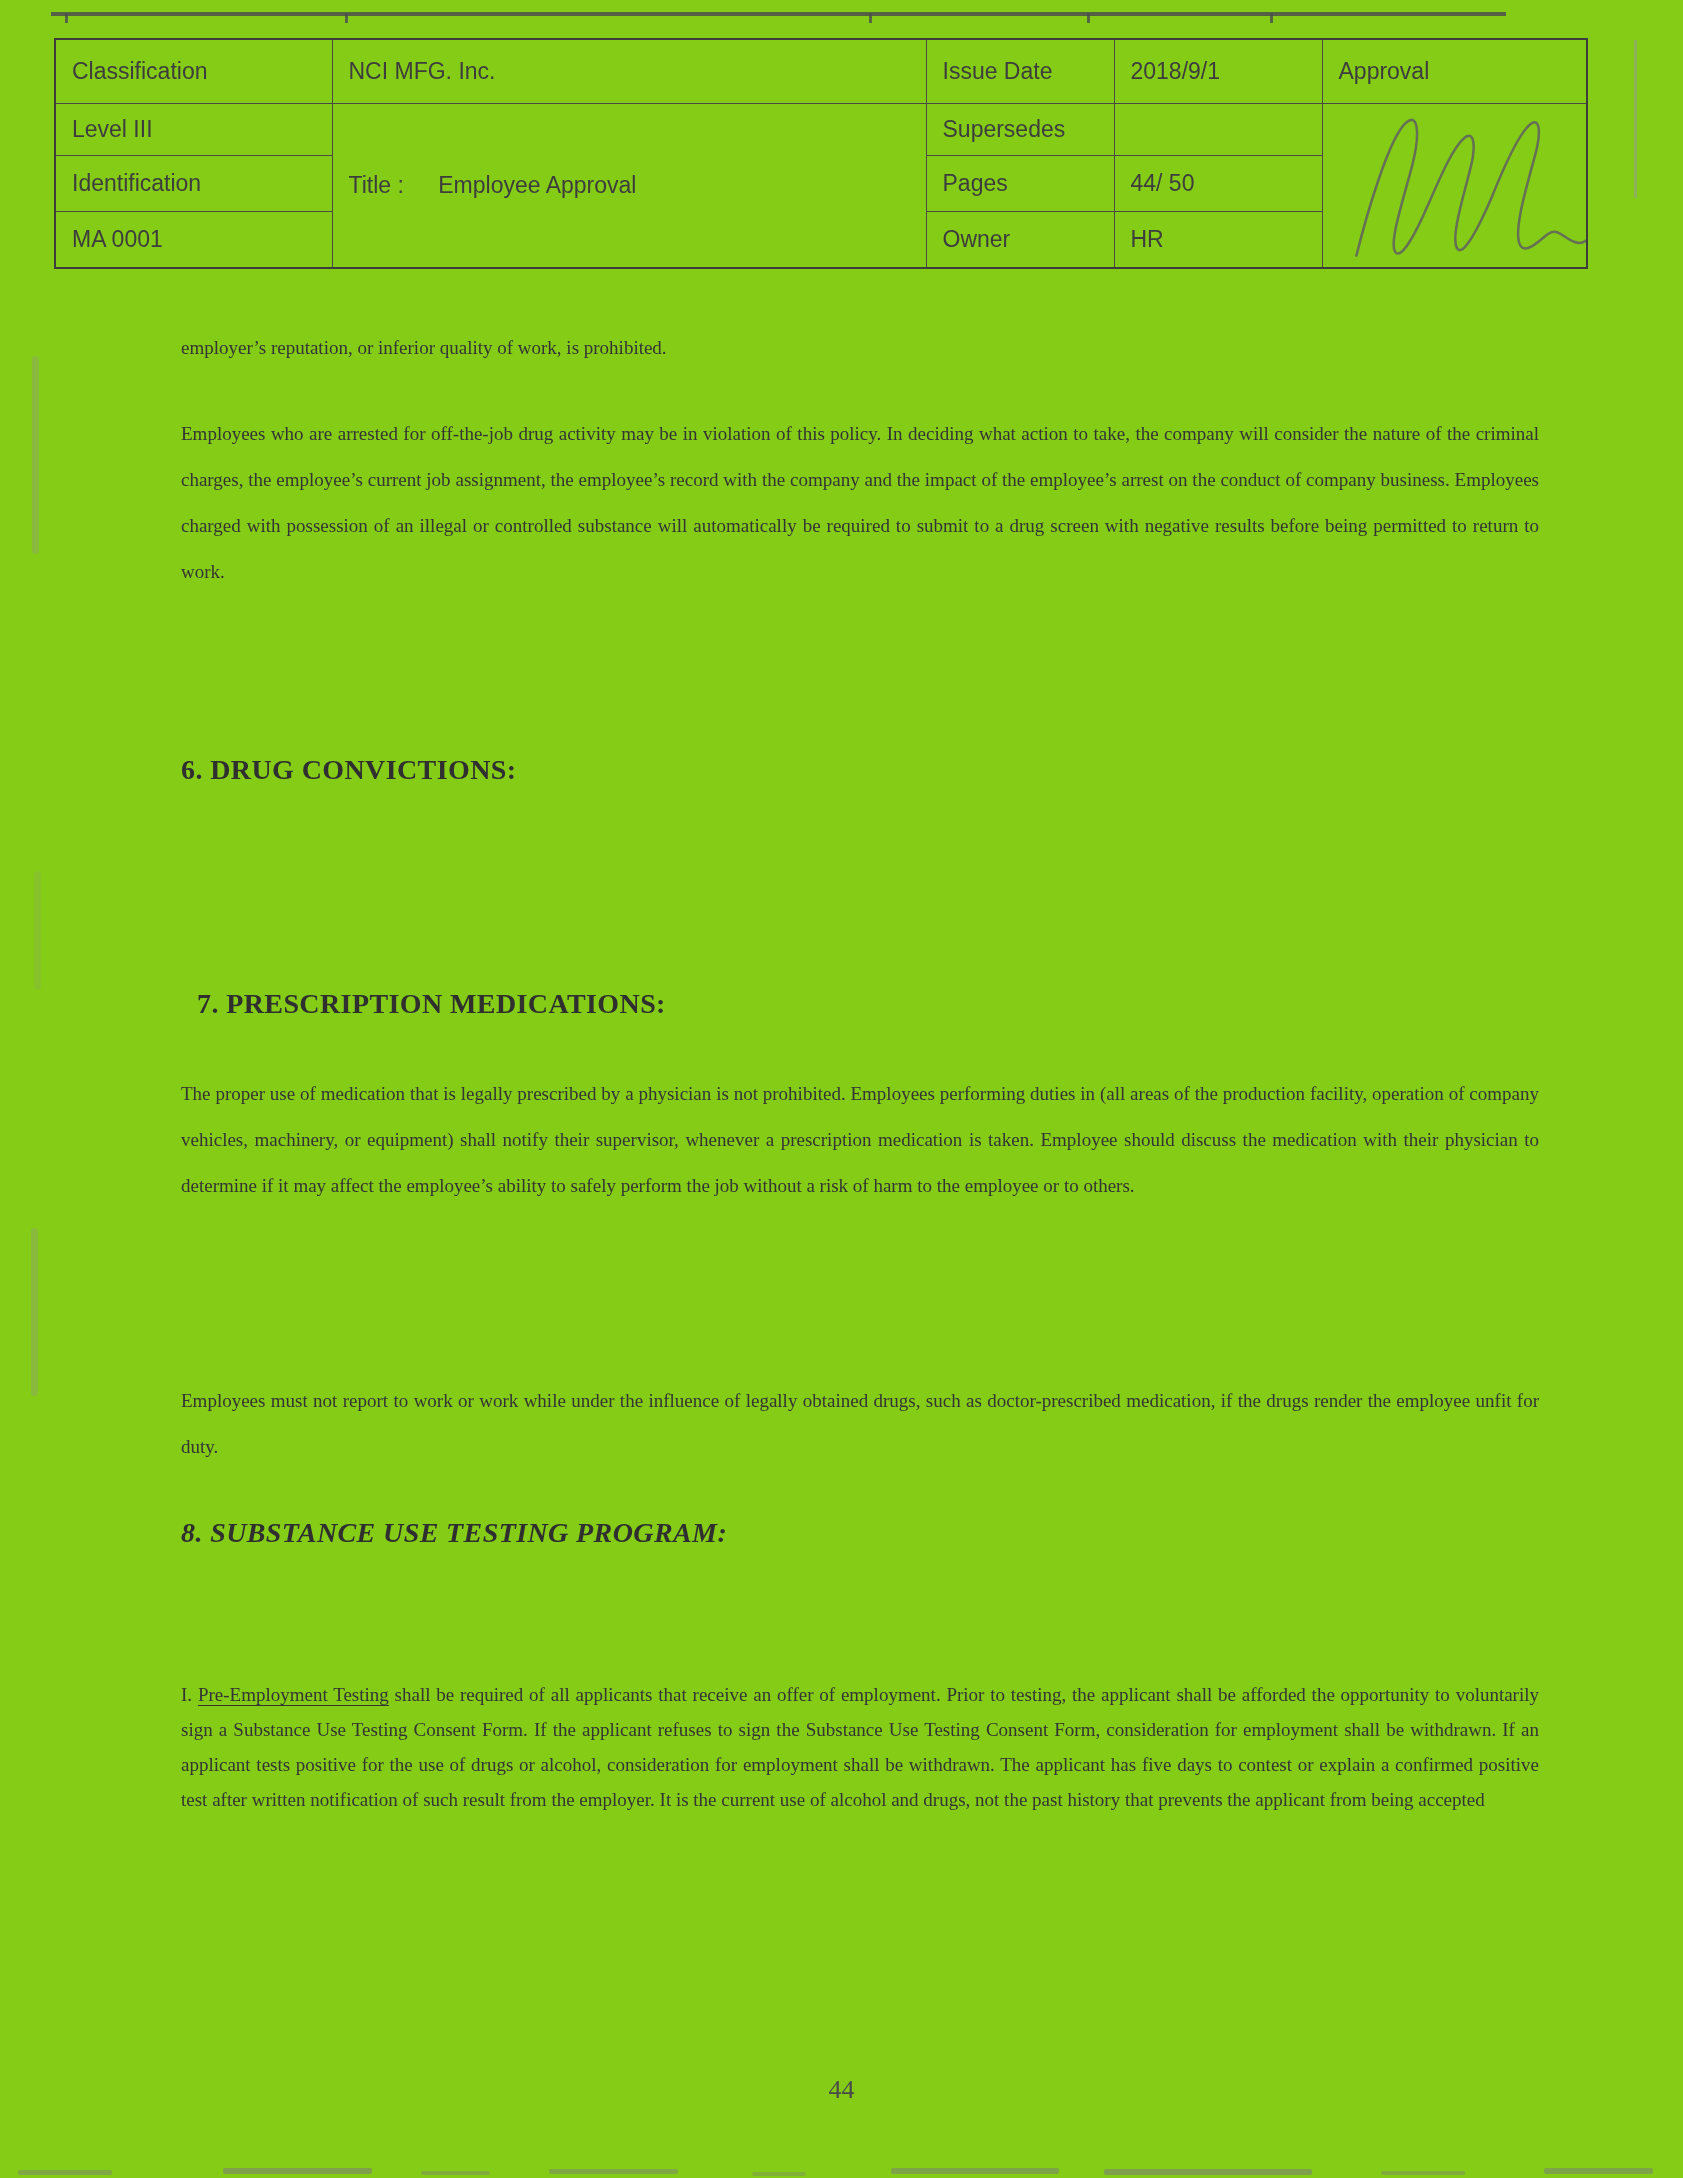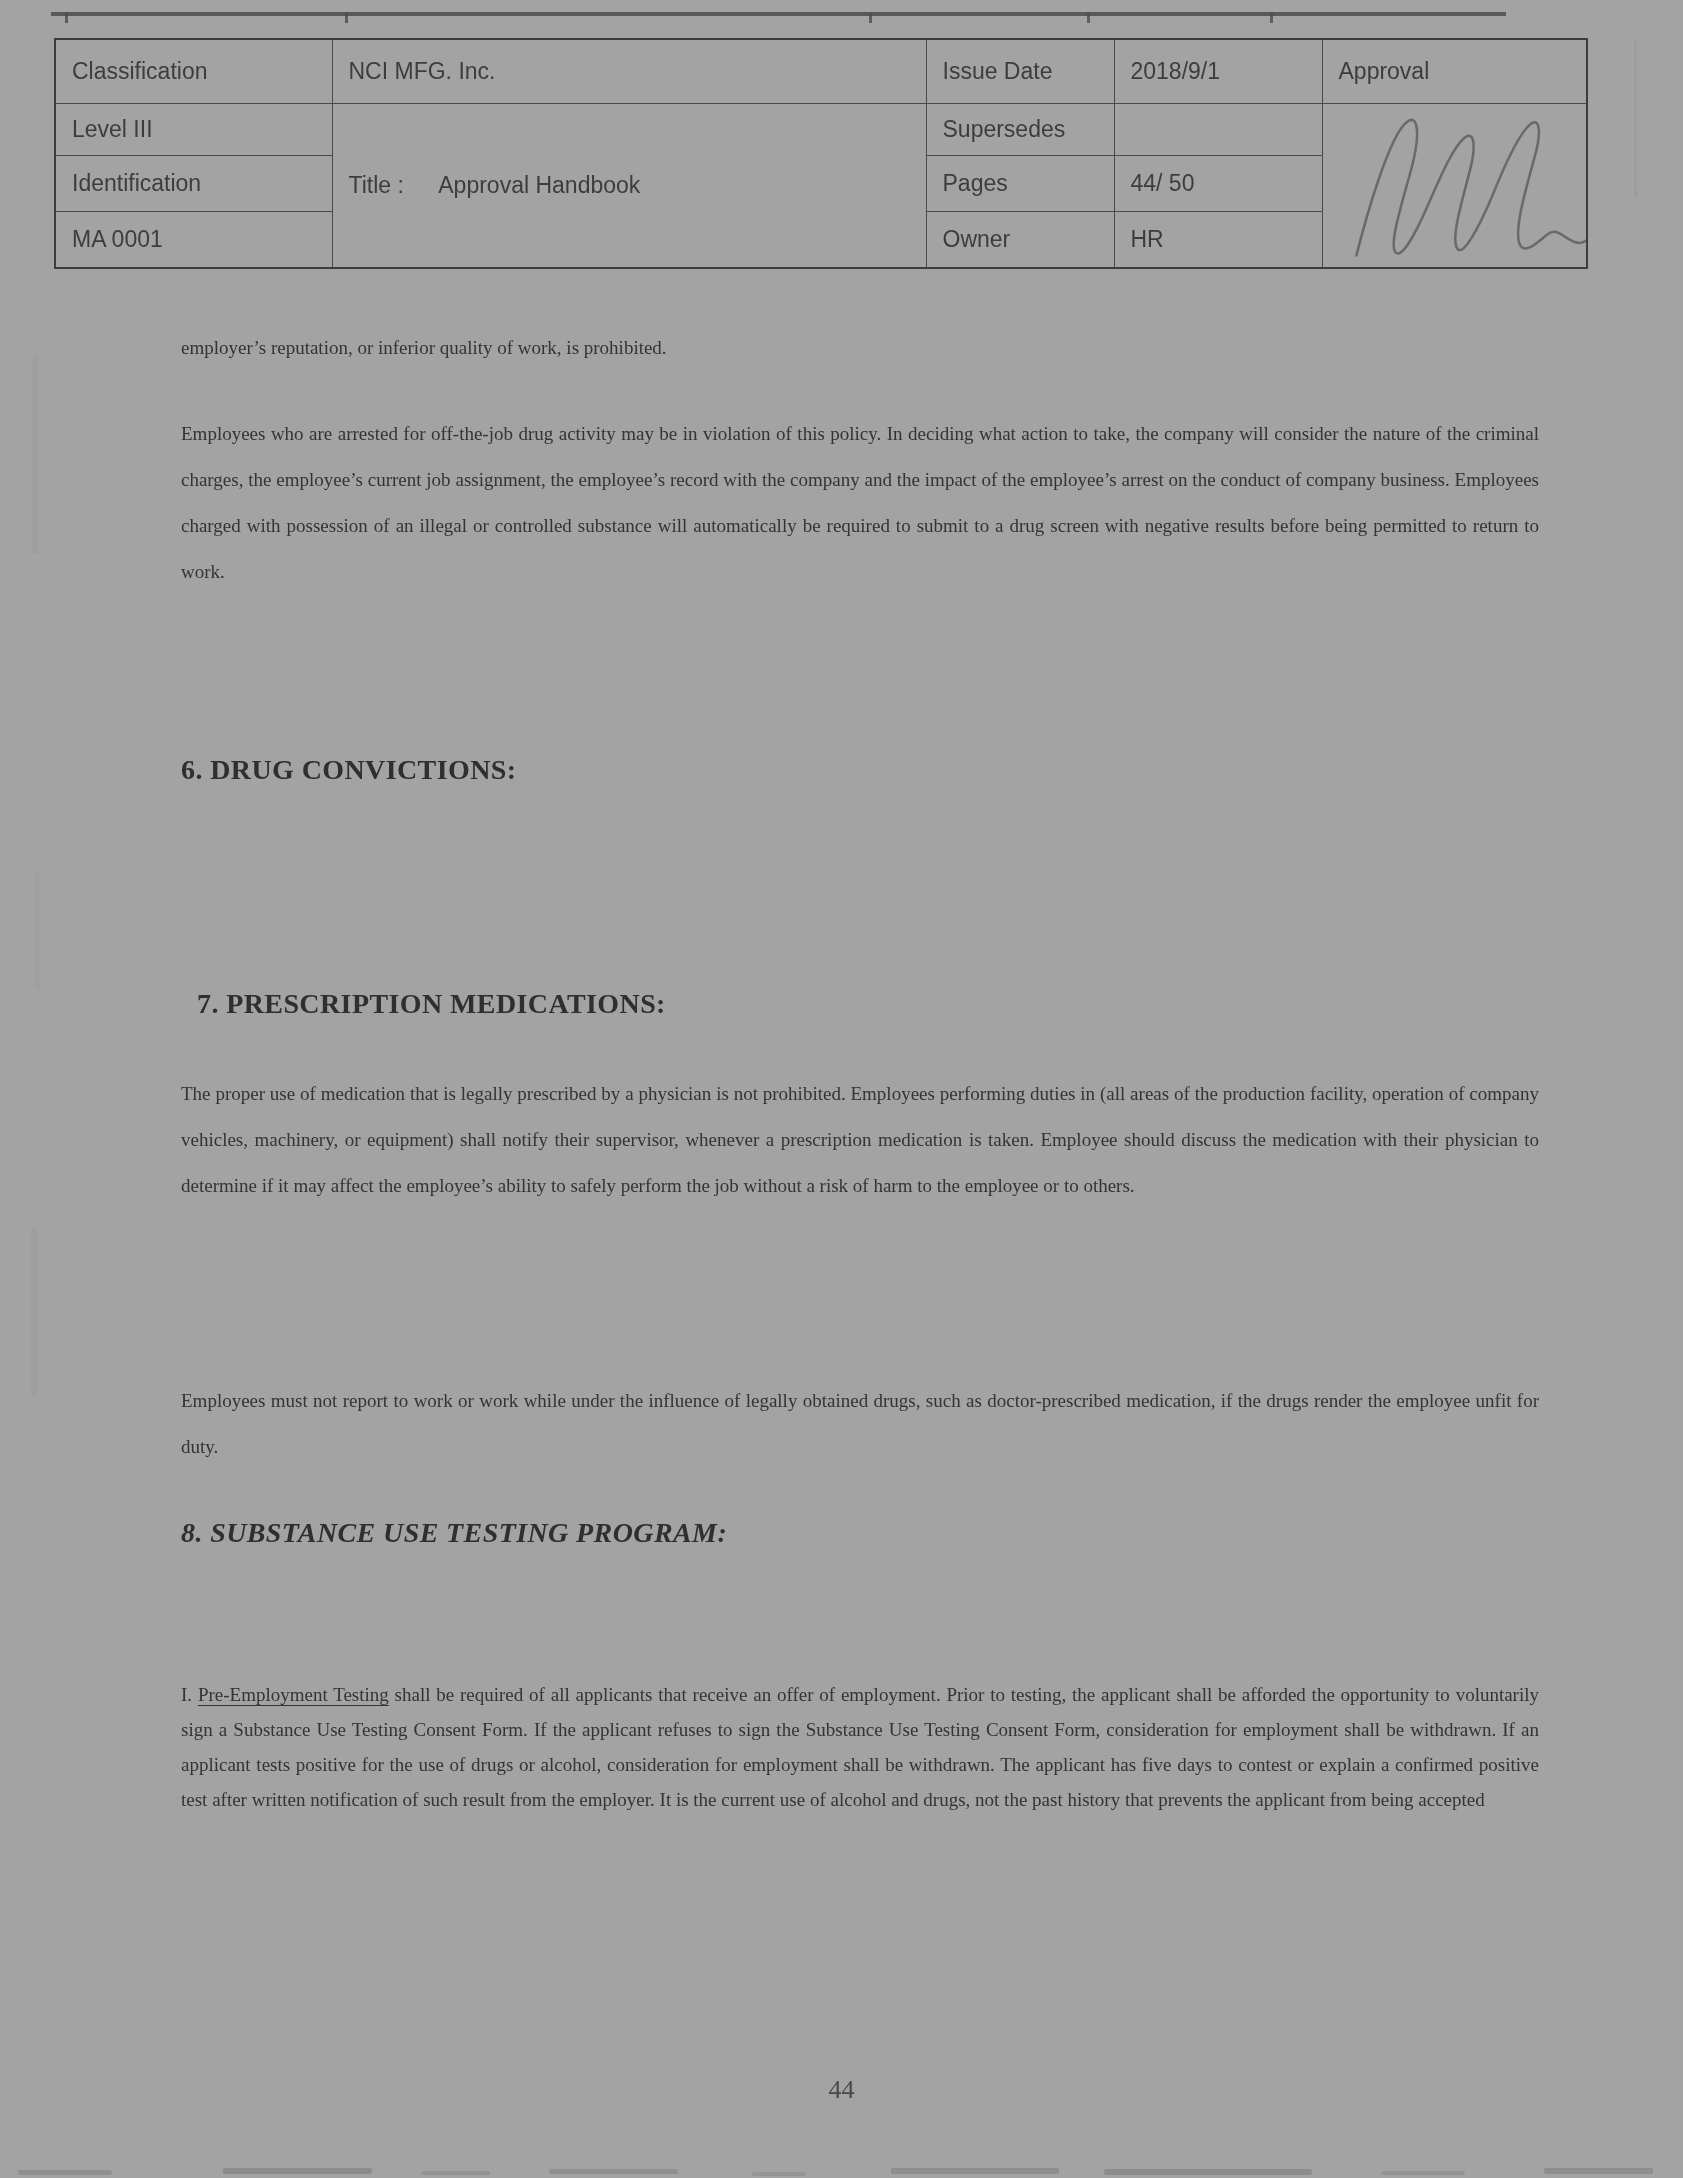--- a/index.html
+++ b/index.html
@@ -1,18 +1,18 @@
 <!DOCTYPE html>
 <html><head>
 <meta charset="utf-8">
 <style>
   html, body { margin:0; padding:0; background:#e8e8e8; }
   #page {
     position:relative; width:1683px; height:2178px;
-    background:#a3a3a3; overflow:hidden;
+    background:#84cc16; overflow:hidden;
     font-family:"Liberation Serif", serif; color:#343434;
   }
 
   
   .top-artifact-line { position:absolute; left:51px; top:12px; width:1455px; height:4px; background:#4c4c4c; opacity:.85; }
   .tick { position:absolute; width:3px; height:10px; background:#4c4c4c; opacity:.8; }
   .smudge { position:absolute; background:#7a7a7a; border-radius:2px; }
   .margin-streak { position:absolute; width:7px; background:rgba(150,150,150,.32); border-radius:4px; }
   .right-edge-mark { position:absolute; left:1634px; top:40px; width:3px; height:158px; background:#999; opacity:.55; }
 
@@ -83,21 +83,21 @@
       <td>Classification</td>
       <td>NCI MFG. Inc.</td>
       <td>Issue Date</td>
       <td>2018/9/1</td>
       <td>Approval</td>
     </tr>
     <tr class="r2">
       <td>Level III</td>
       <td class="title-cell" rowspan="3">
         <span>Title :</span>
-        <span class="title-value">Approval Handbook</span>
+        <span class="title-value">Employee Approval</span>
       </td>
       <td>Supersedes</td>
       <td></td>
       <td class="sig-cell" rowspan="3">
         <svg width="255" height="156" viewBox="0 0 264 160">
           <path d="M 18 152 C 28 112, 52 28, 70 14 C 82 4, 84 26, 76 58 C 66 96, 52 138, 58 148 C 64 158, 80 128, 92 100 C 106 68, 118 40, 130 30 C 140 22, 142 38, 136 62 C 128 94, 116 132, 122 144 C 128 156, 146 120, 158 92 C 170 62, 186 26, 198 16 C 208 8, 210 24, 202 52 C 192 88, 180 130, 188 142 C 194 150, 206 138, 216 130 C 226 122, 232 134, 244 138 C 252 141, 258 136, 262 130" fill="none" stroke="#5f5f5f" stroke-width="2.6" stroke-linecap="round" opacity=".85"></path>
         </svg>
       </td>
     </tr>
     <tr class="r3">

